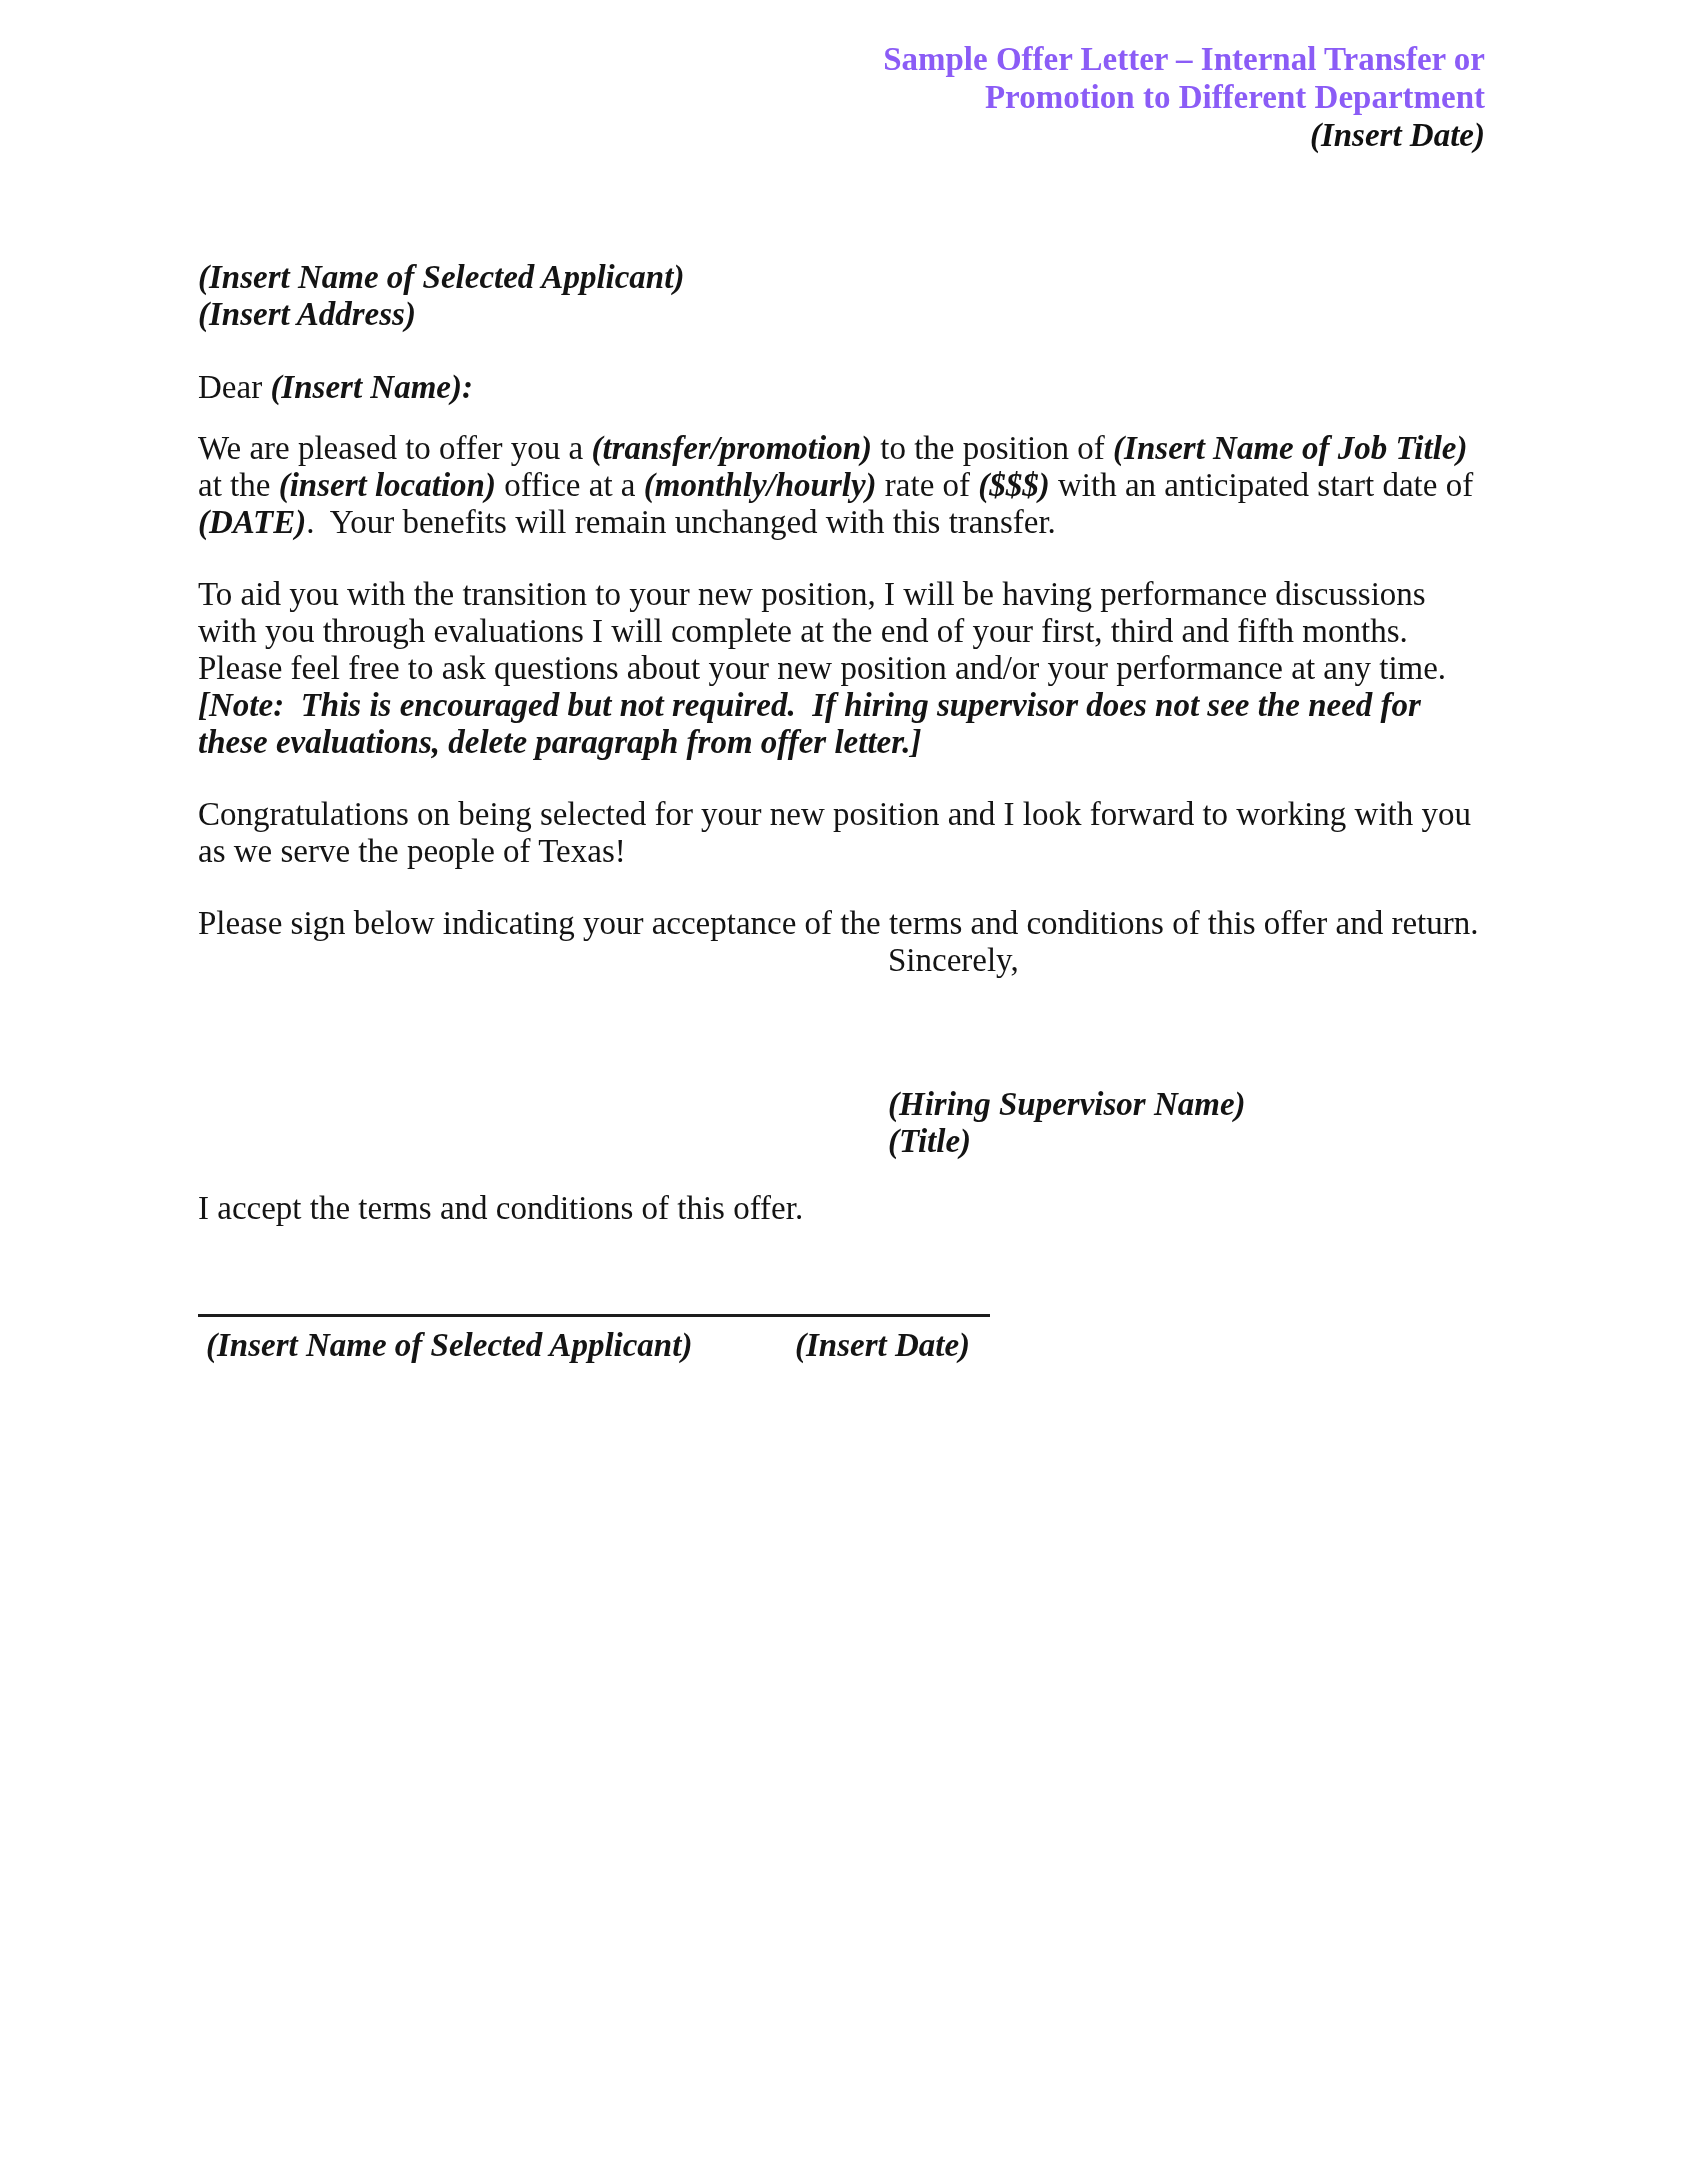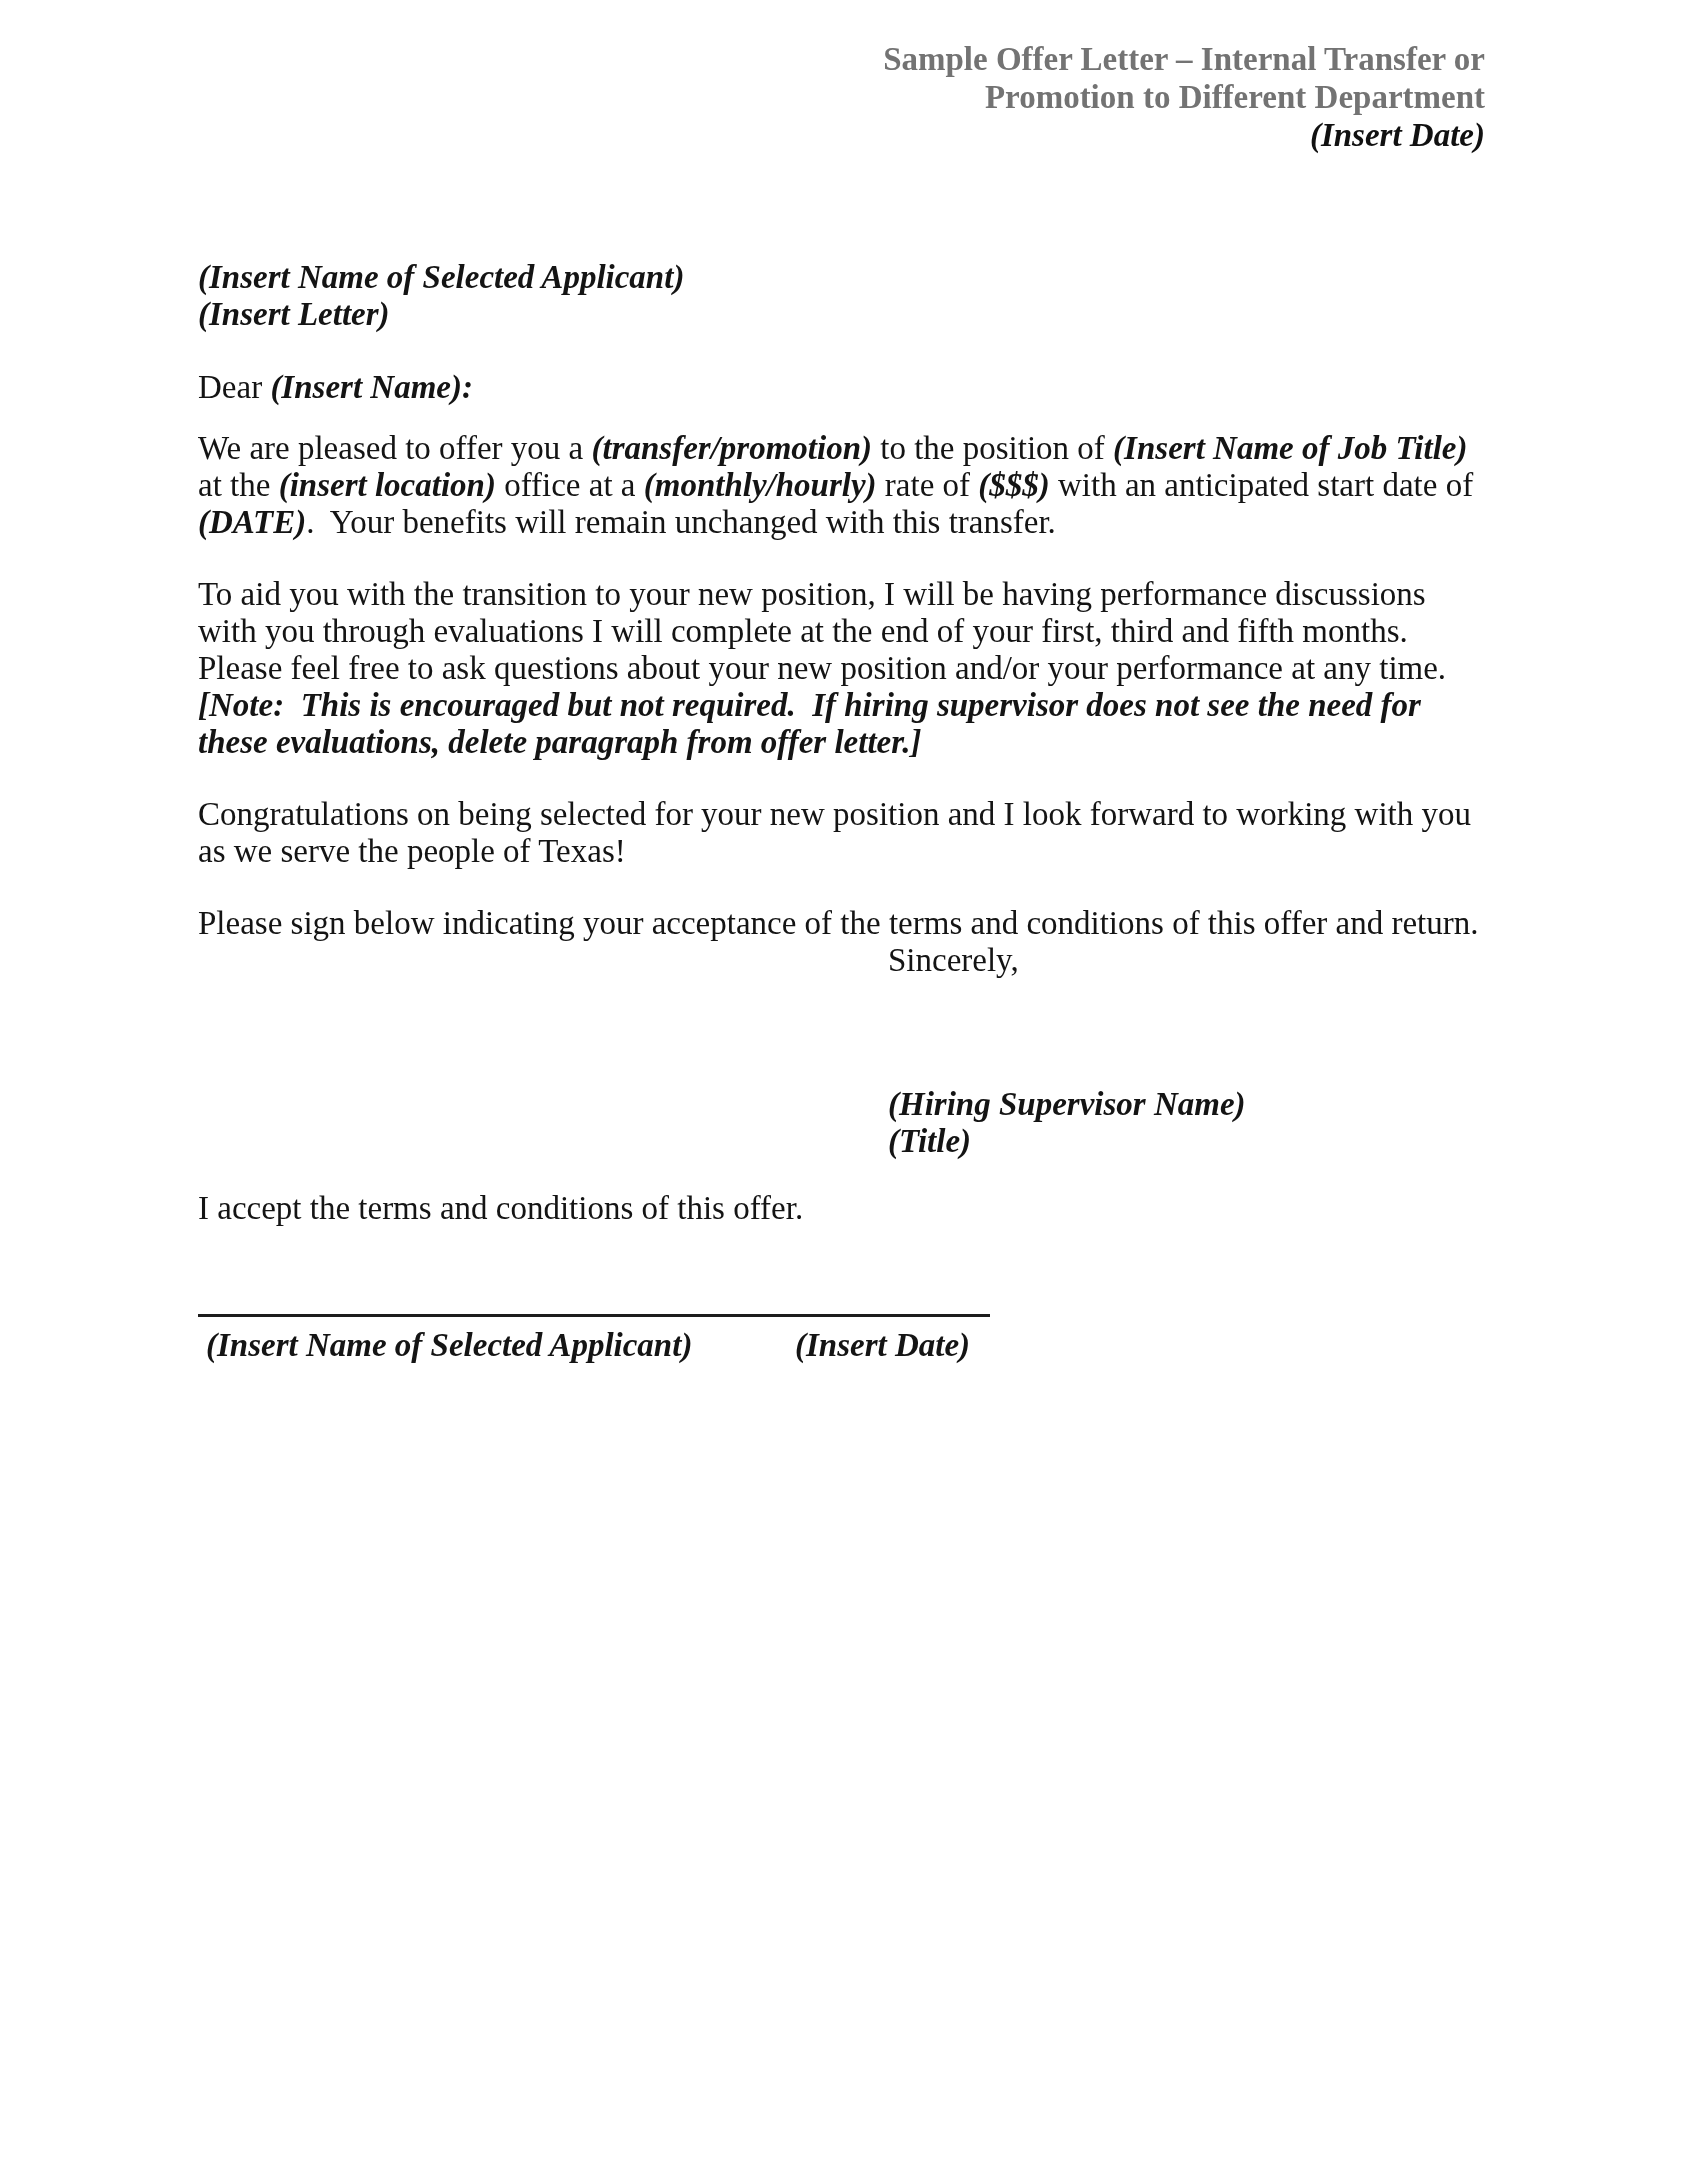--- a/index.html
+++ b/index.html
@@ -51,21 +51,21 @@
     white-space: nowrap;
   }
 
   
   .title-block {
     margin-top: 40px;
     text-align: right;
     font-weight: bold;
     line-height: 38px;
   }
-  .title-line { color: #737373; }
+  .title-line { color: #8b5cf6; }
   .title-date { color: #111111; font-style: italic; }
 
   
   .recipient   { margin-top: 105px; }
   .salutation  { margin-top: 36px; }
   .para        { margin-top: 35px; max-width: 1287px; }
   .para.first  { margin-top: 24px; }
   .ph          { font-weight: bold; font-style: italic; }
 
   .run-n  { font-weight: normal; font-style: normal; }
@@ -91,21 +91,21 @@
 
 
   <div class="title-block">
     <div class="title-line">Sample Offer Letter – Internal Transfer or</div>
     <div class="title-line">Promotion to Different Department</div>
     <div class="title-date ph">(Insert Date)</div>
   </div>
 
   <div class="recipient">
     <div class="ph">(Insert Name of Selected Applicant)</div>
-    <div class="ph">(Insert Letter)</div>
+    <div class="ph">(Insert Address)</div>
   </div>
 
   <p class="salutation"><span class="run-n">Dear </span><span class="run-bi">(Insert Name):</span></p>
 
   <p class="para first"><span class="run-n">We are pleased to offer you a </span><span class="run-bi">(transfer/promotion)</span><span class="run-n"> to the position of </span><span class="run-bi">(Insert Name of Job Title)</span><span class="run-n"> at the </span><span class="run-bi">(insert location)</span><span class="run-n"> office at a </span><span class="run-bi">(monthly/hourly)</span><span class="run-n"> rate of </span><span class="run-bi">($$$)</span><span class="run-n"> with an anticipated start date of </span><span class="run-bi">(DATE)</span><span class="run-n">.&nbsp; Your benefits will remain unchanged with this transfer.</span></p>
 
   <p class="para"><span class="run-n">To aid you with the transition to your new position, I will be having performance discussions with you through evaluations I will complete at the end of your first, third and fifth months.&nbsp; Please feel free to ask questions about your new position and/or your performance at any time.&nbsp; </span><span class="run-bi">[Note:&nbsp; This is encouraged but not required.&nbsp; If hiring supervisor does not see the need for these evaluations, delete paragraph from offer letter.]</span></p>
 
   <p class="para"><span class="run-n">Congratulations on being selected for your new position and I look forward to working with you as we serve the people of Texas!</span></p>
 

